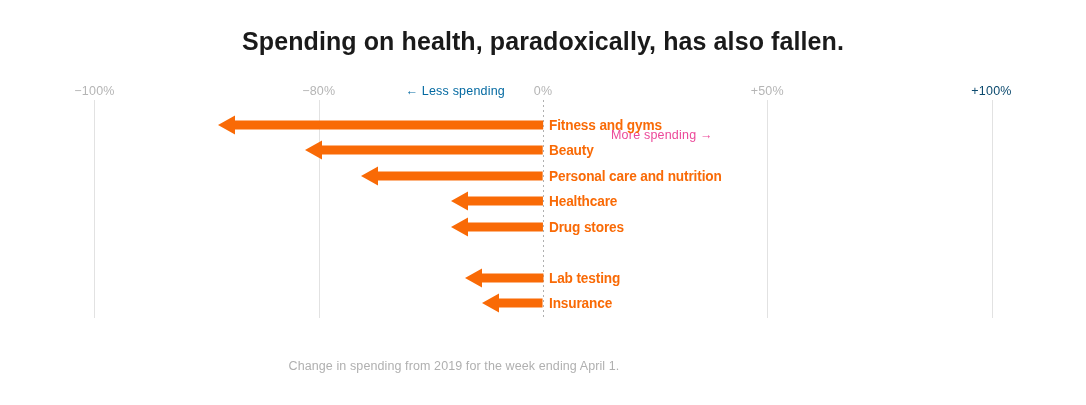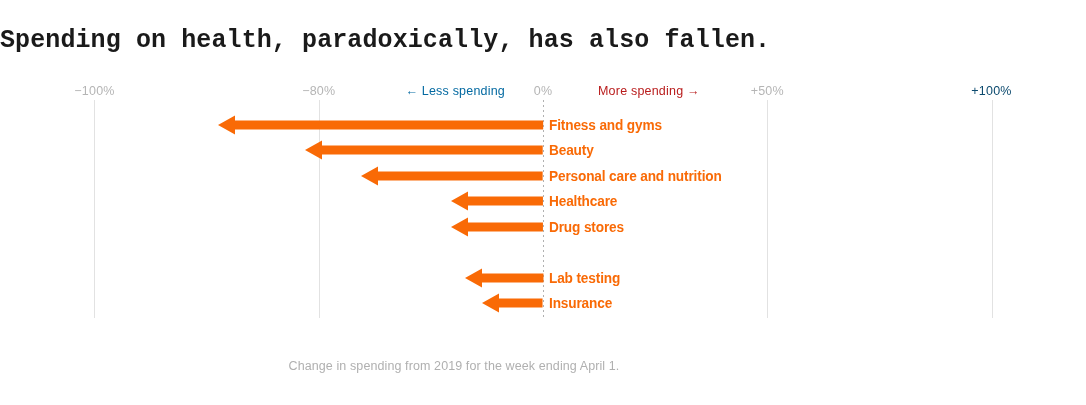--- a/index.html
+++ b/index.html
@@ -20,21 +20,22 @@
     width: 1086px;
     height: 405px;
   }
 
   
   .chart-title {
     position: absolute;
     left: 0;
     top: 26px;
     width: 1086px;
-    font-family: Liberation Mono, monospace;
+    text-align: center;
+    font-family: Liberation Sans, sans-serif;
     font-weight: bold;
     font-size: 25px;
     line-height: 30px;
     letter-spacing: 0.1px;
     color: #1a1a1a;
   }
 
   
   .plot {
     position: absolute;
@@ -142,21 +143,21 @@
       <div class="gridline" style="left: 319px; background: rgb(226, 226, 226);"></div>
       <div class="gridline" style="left: 767px; background: rgb(226, 226, 226);"></div>
       <div class="gridline" style="left: 992px; background: rgb(226, 226, 226);"></div>
       <div class="zeroline" style="left: 543px;"></div>
       <div class="axis-label" style="left: 94.5px; color: rgb(181, 181, 181);">−100%</div>
       <div class="axis-label" style="left: 318.75px; color: rgb(181, 181, 181);">−80%</div>
       <div class="axis-label" style="left: 543px; color: rgb(181, 181, 181);">0%</div>
       <div class="axis-label" style="left: 767.25px; color: rgb(181, 181, 181);">+50%</div>
       <div class="axis-label" style="left: 991.5px; color: #0c4a6e;">+100%</div>
       <div class="axis-note left" style="left: 505px; color: #0369a1;">← Less spending</div>
-      <div class="axis-note right" style="left: 598px; color: #b91c1c;">More spending →</div>
+      <div class="axis-note right" style="left: 611px; color: #ec4899; margin-top: 44px;">More spending →</div>
       <div class="bar-row" style="left: 217.837px; top: 113.5px; width: 325.163px;">
         <svg class="bar-arrow" width="325.1625" height="22" viewBox="0 0 325.1625 22">
           <path d="M 0 11 L 17 1.5 L 17 6.5 L 325.1625 6.5 L 325.1625 15.5 L 17 15.5 L 17 20.5 Z" fill="#f96a06"></path>
         </svg>
         <div class="bar-label" style="left: 331.163px; color: rgb(249, 106, 6);">Fitness and gyms</div>
       </div>
       <div class="bar-row" style="left: 305.295px; top: 139.05px; width: 237.705px;">
         <svg class="bar-arrow" width="237.70500000000004" height="22" viewBox="0 0 237.70500000000004 22">
           <path d="M 0 11 L 17 1.5 L 17 6.5 L 237.70500000000004 6.5 L 237.70500000000004 15.5 L 17 15.5 L 17 20.5 Z" fill="#f96a06"></path>
         </svg>

